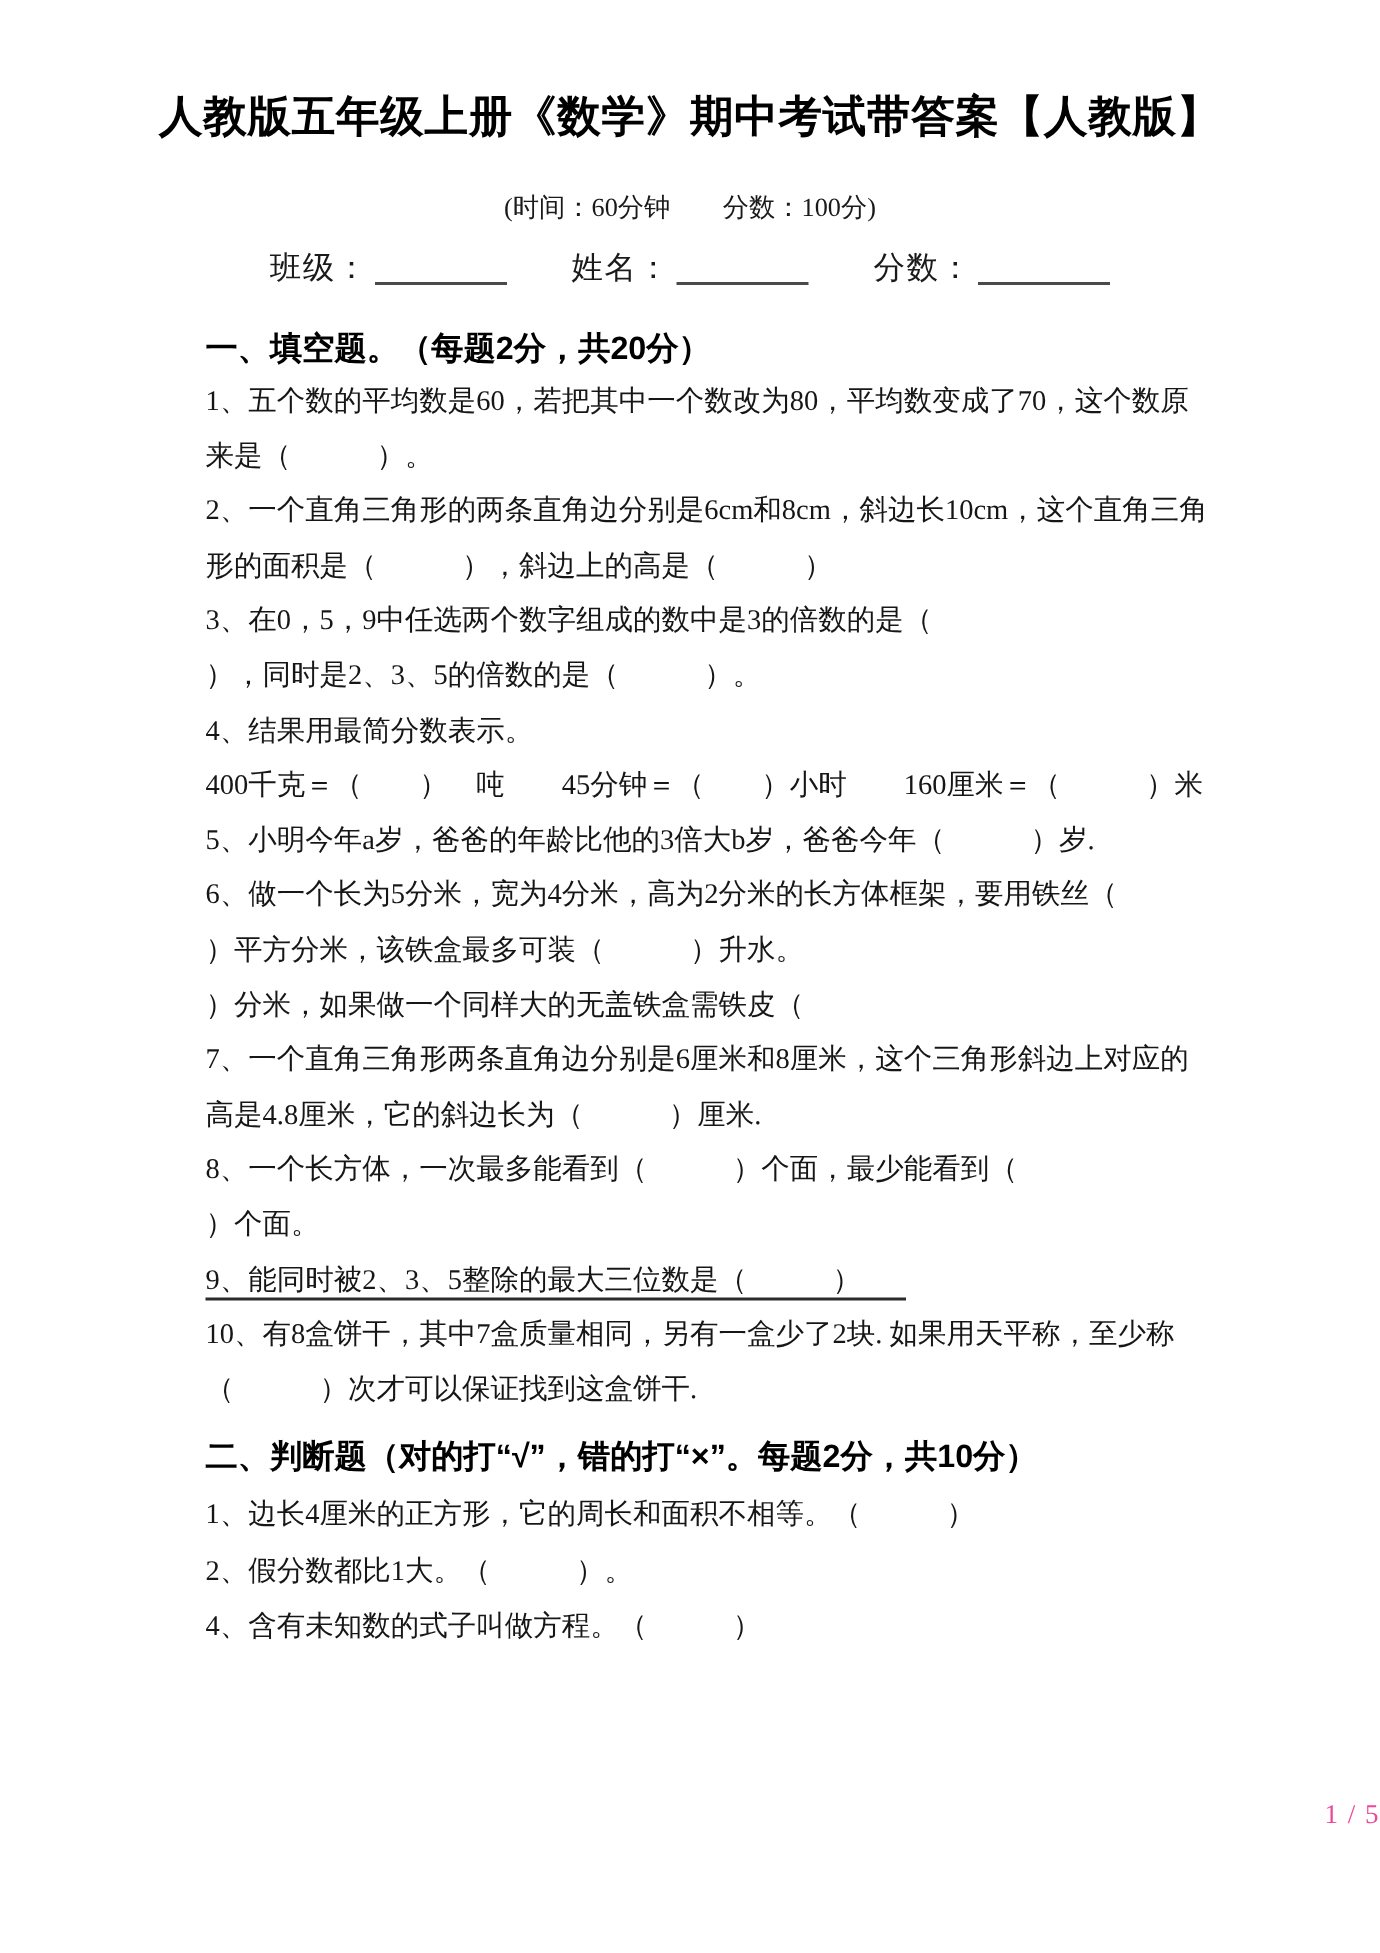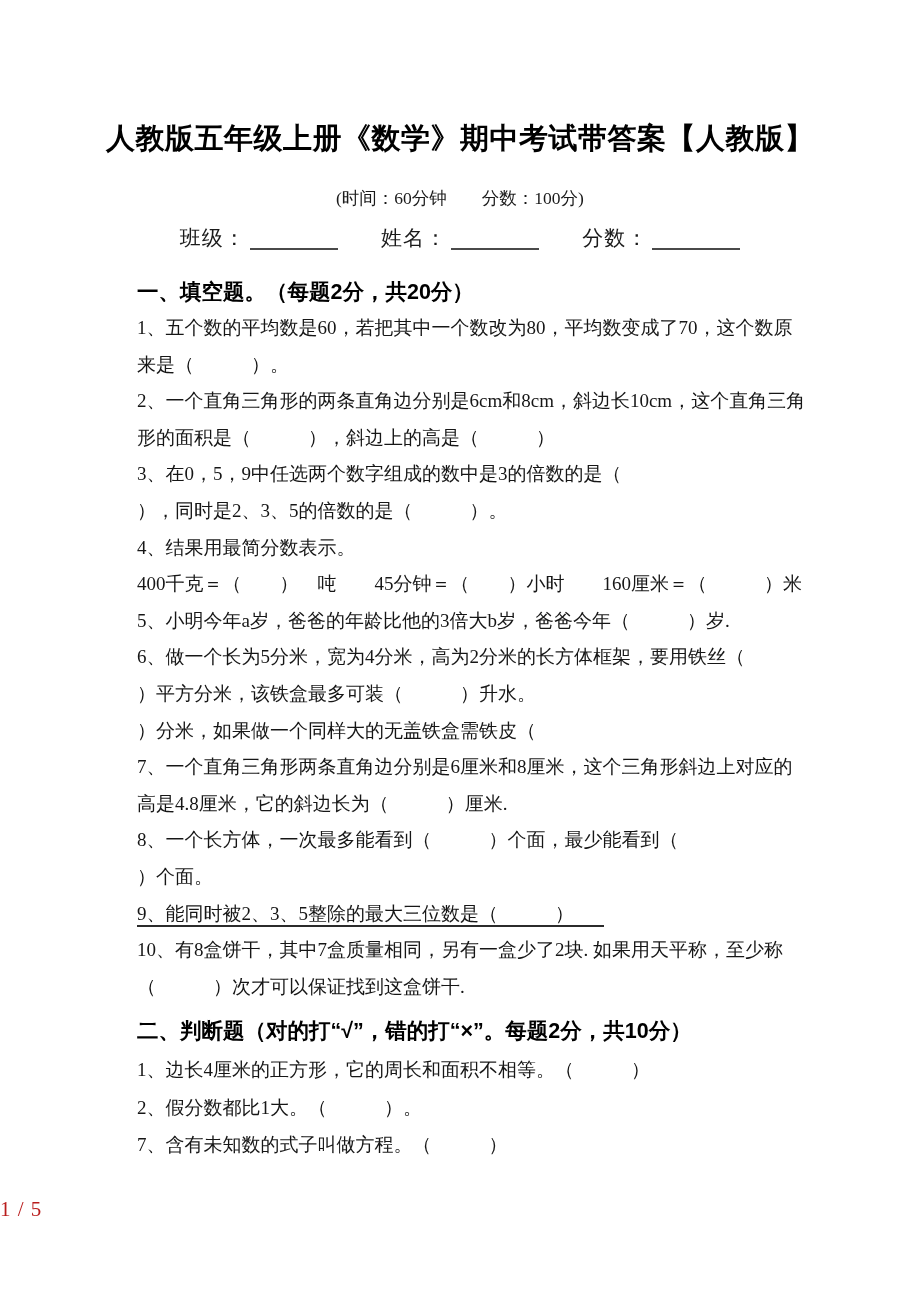--- a/index.html
+++ b/index.html
@@ -9,21 +9,21 @@
   }
   .page {
     position: relative;
     width: 920px;
     height: 1302px;
     background: #ffffff;
     color: #141414;
     font-family: "Liberation Serif", serif;
     overflow: hidden;
     box-sizing: border-box;
-    padding-top: 120px;
+    padding-top: 60px;
   }
   .title {
     margin: 0;
     text-align: center;
     font-family: "Liberation Sans", sans-serif;
     font-weight: 700;
     font-size: 29px;
     line-height: 36px;
     color: #000000;
     letter-spacing: 0.5px;
@@ -79,24 +79,24 @@
   .qline.underlined .qtext {
     border-bottom: 2px solid #2b2b2b;
     padding-right: 30px;
     padding-bottom: 1px;
   }
   .footer {
     position: absolute;
     top: 1198px;
     left: 0;
     right: 0;
-    text-align: left;
-    font-size: 21px;
+    text-align: right;
+    font-size: 18px;
     line-height: 22px;
-    color: #b91c1c;
+    color: #ec4899;
     letter-spacing: 1px;
   }
 </style>
 </head>
 <body>
 
 <div class="page">
 
   <h1 class="title">人教版五年级上册《数学》期中考试带答案【人教版】</h1>
 
@@ -160,21 +160,21 @@
 
     <section class="section-2">
       <h2 class="sec-heading second">二、判断题（对的打“√”，错的打“×”。每题2分，共10分）</h2>
       <div class="lines">
 
           <div class="qline"><span class="qtext">1、边长4厘米的正方形，它的周长和面积不相等。（　　　）</span></div>
 
           <div class="qline"><span class="qtext">2、假分数都比1大。（　　　）。</span></div>
 
 
-          <div class="qline"><span class="qtext">7、含有未知数的式子叫做方程。（　　　）</span></div>
+          <div class="qline"><span class="qtext">4、含有未知数的式子叫做方程。（　　　）</span></div>
         </div>
     </section>
 
   </div>
 
   <div class="footer">1 / 5</div>
 
 </div>
 
 </body></html>

